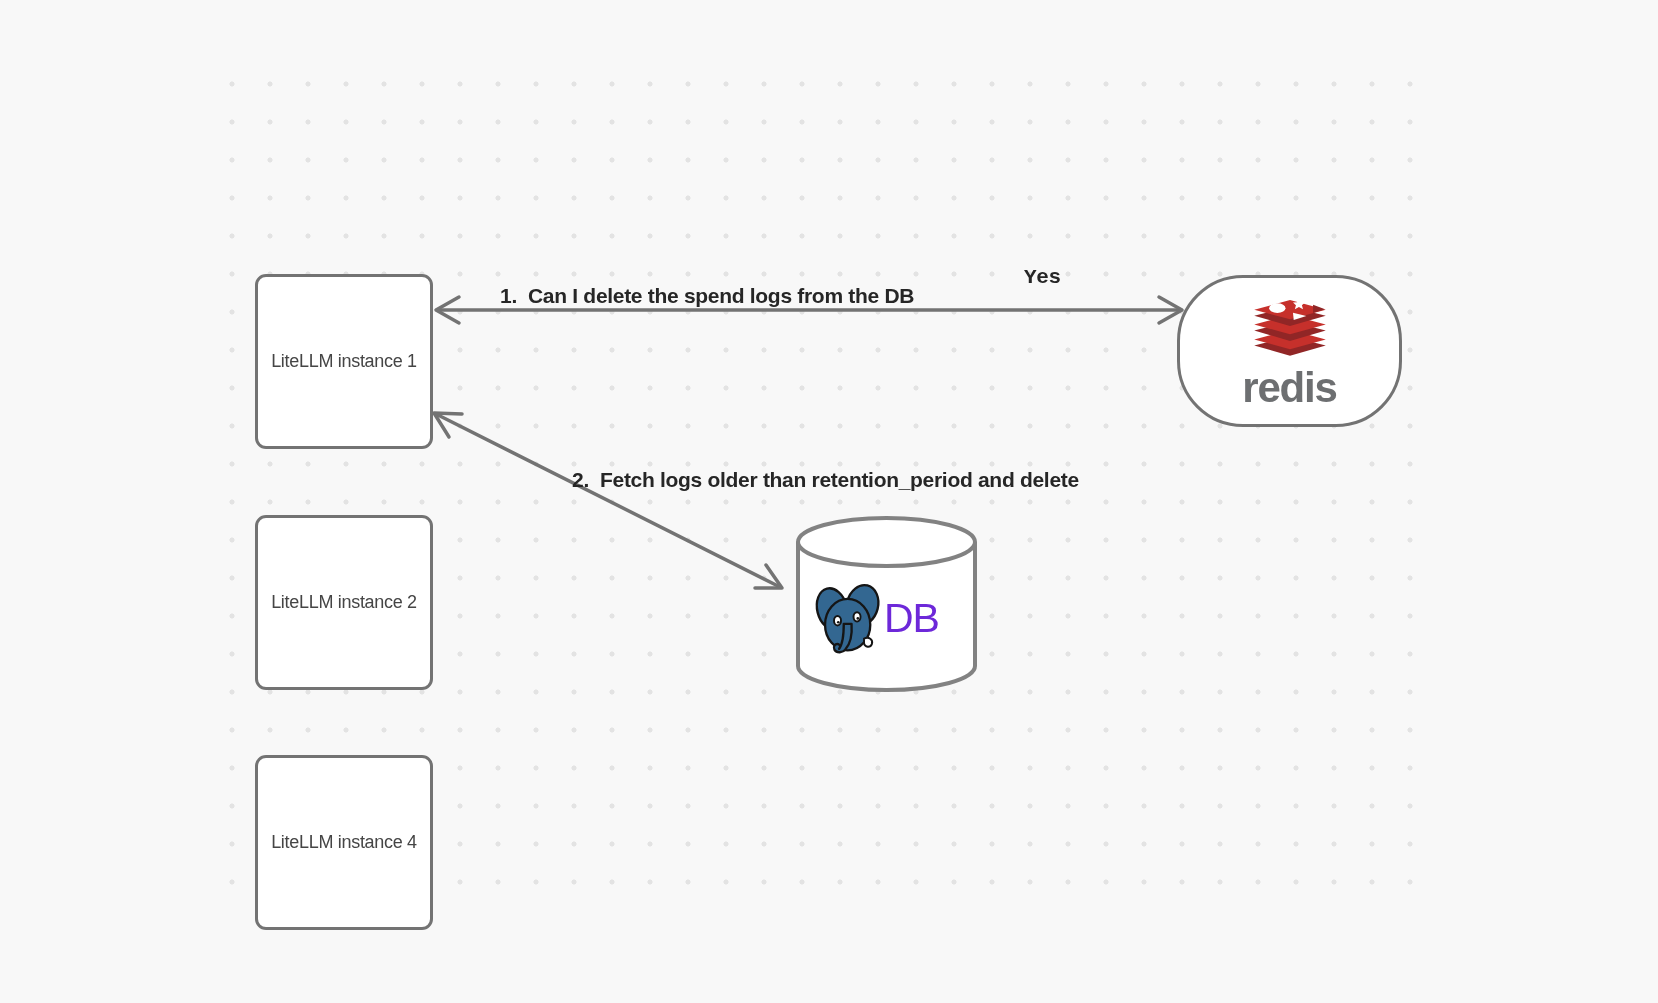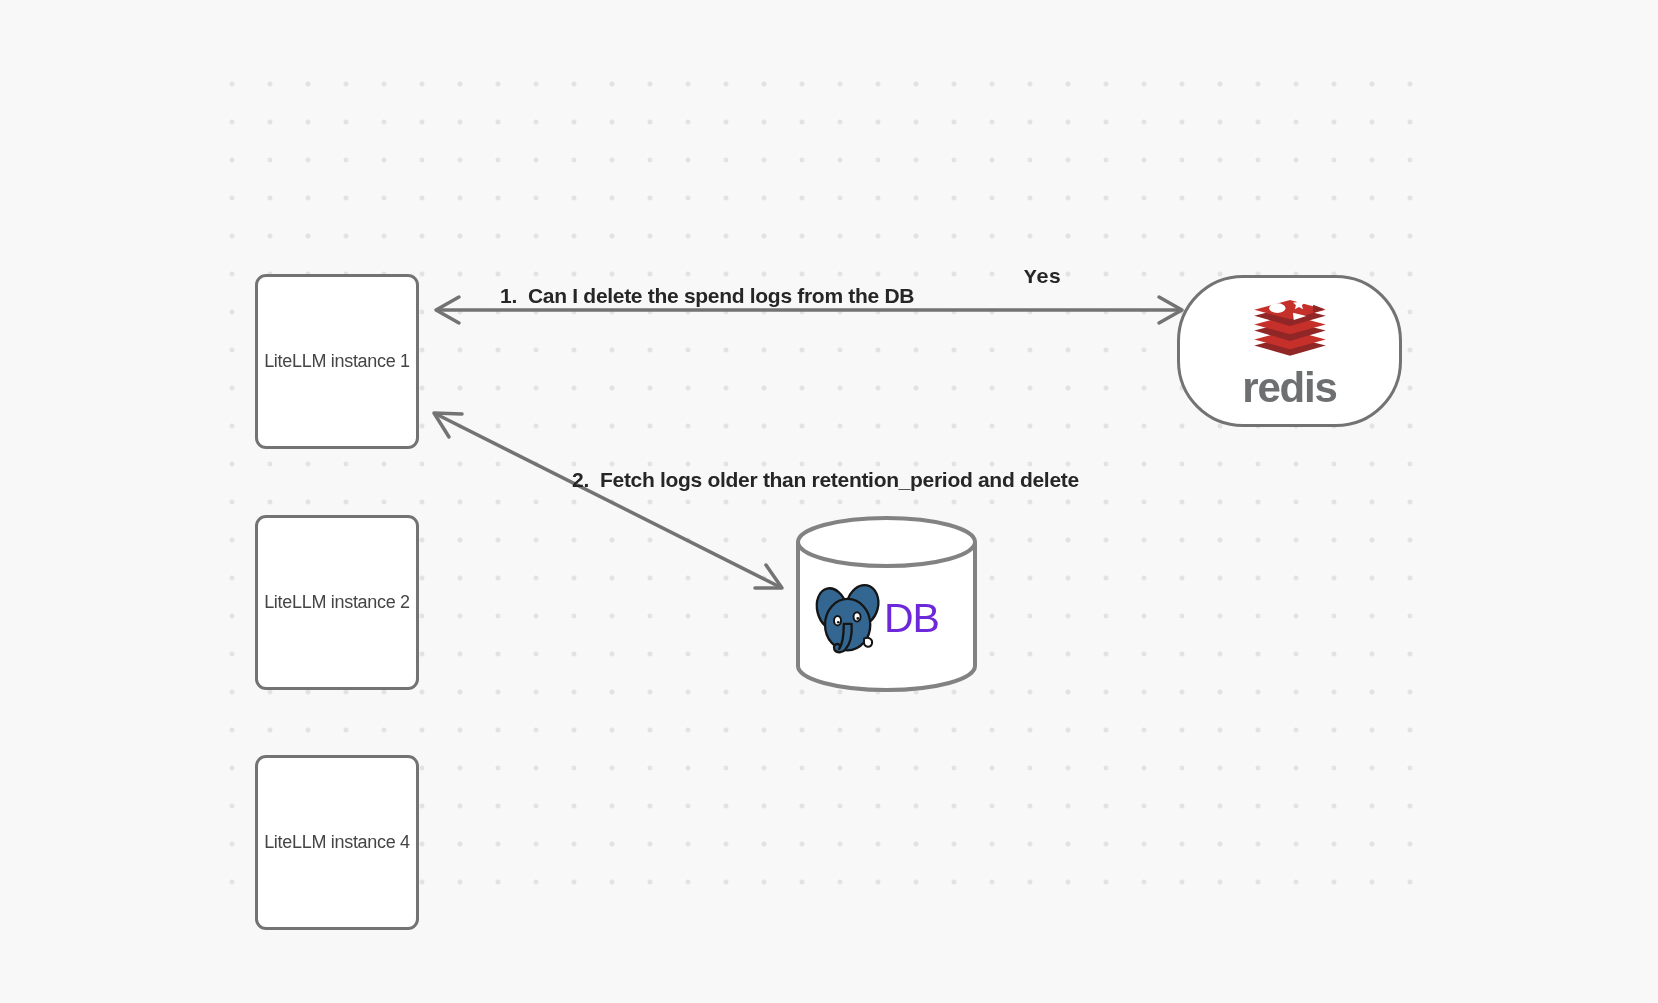--- a/index.html
+++ b/index.html
@@ -11,21 +11,21 @@
   html,body{width:1658px;height:1003px;overflow:hidden;}
   body{background:var(--bg);font-family:"Liberation Sans",sans-serif;position:relative;}
 
   .dot-grid{
     position:absolute;left:213px;top:65px;width:1216px;height:836px;
     background-image:radial-gradient(circle,var(--dot) 2.5px,rgba(0,0,0,0) 2.6px);
     background-size:38px 38px;
   }
 
   .node-box{
-    position:absolute;width:164px;height:175px;left:255px;
+    position:absolute;width:178px;height:175px;left:255px;
     background:var(--white);border:3.5px solid var(--stroke);border-radius:11px;
     display:flex;align-items:center;justify-content:center;
   }
   .node-box .box-label{
     font-size:18px;letter-spacing:-0.3px;color:var(--boxtext);text-align:center;
   }
   #box1{top:274px;} #box2{top:515px;} #box3{top:755px;}
 
   .redis-node{
     position:absolute;left:1177px;top:275px;width:225px;height:152px;

